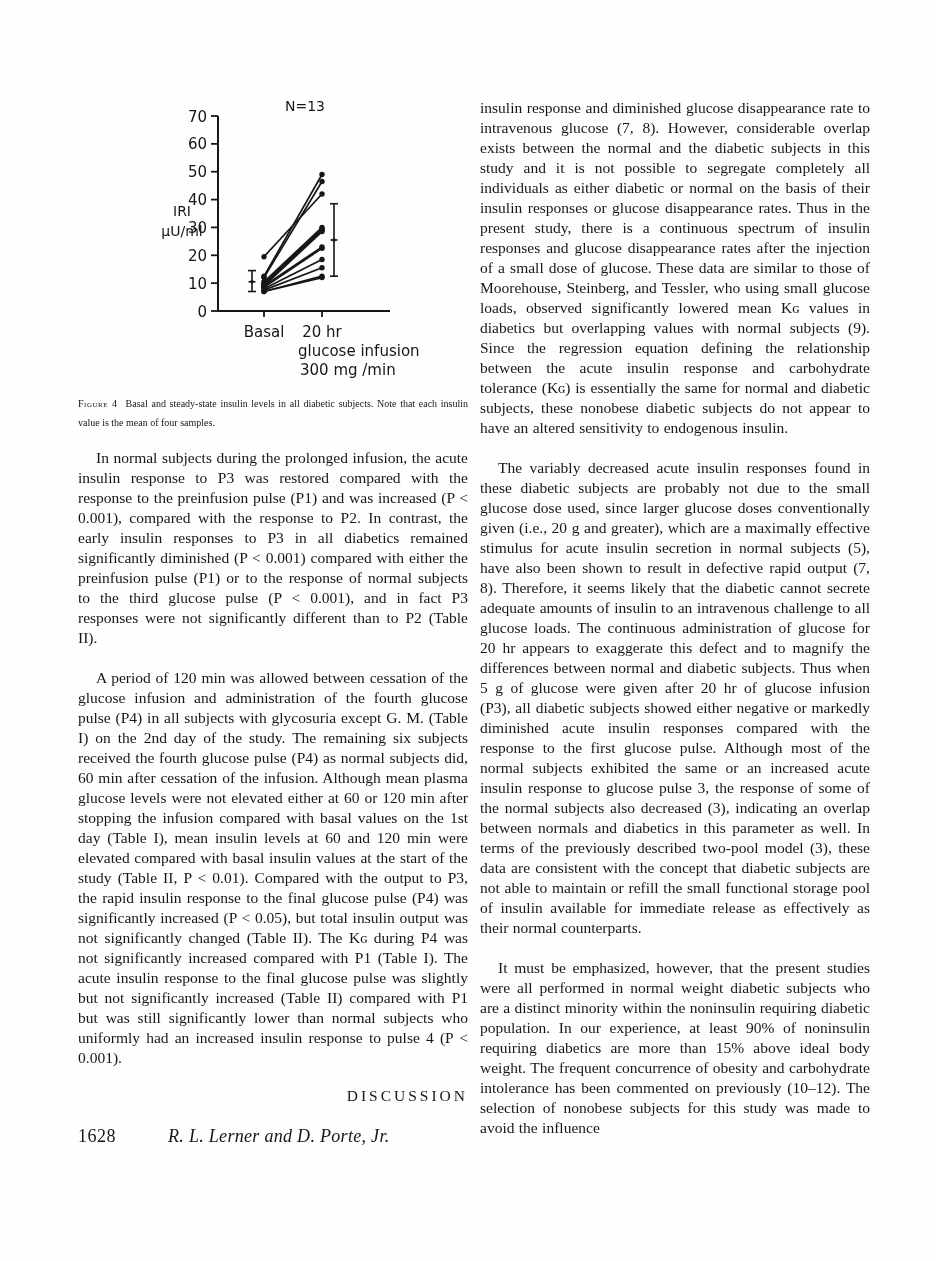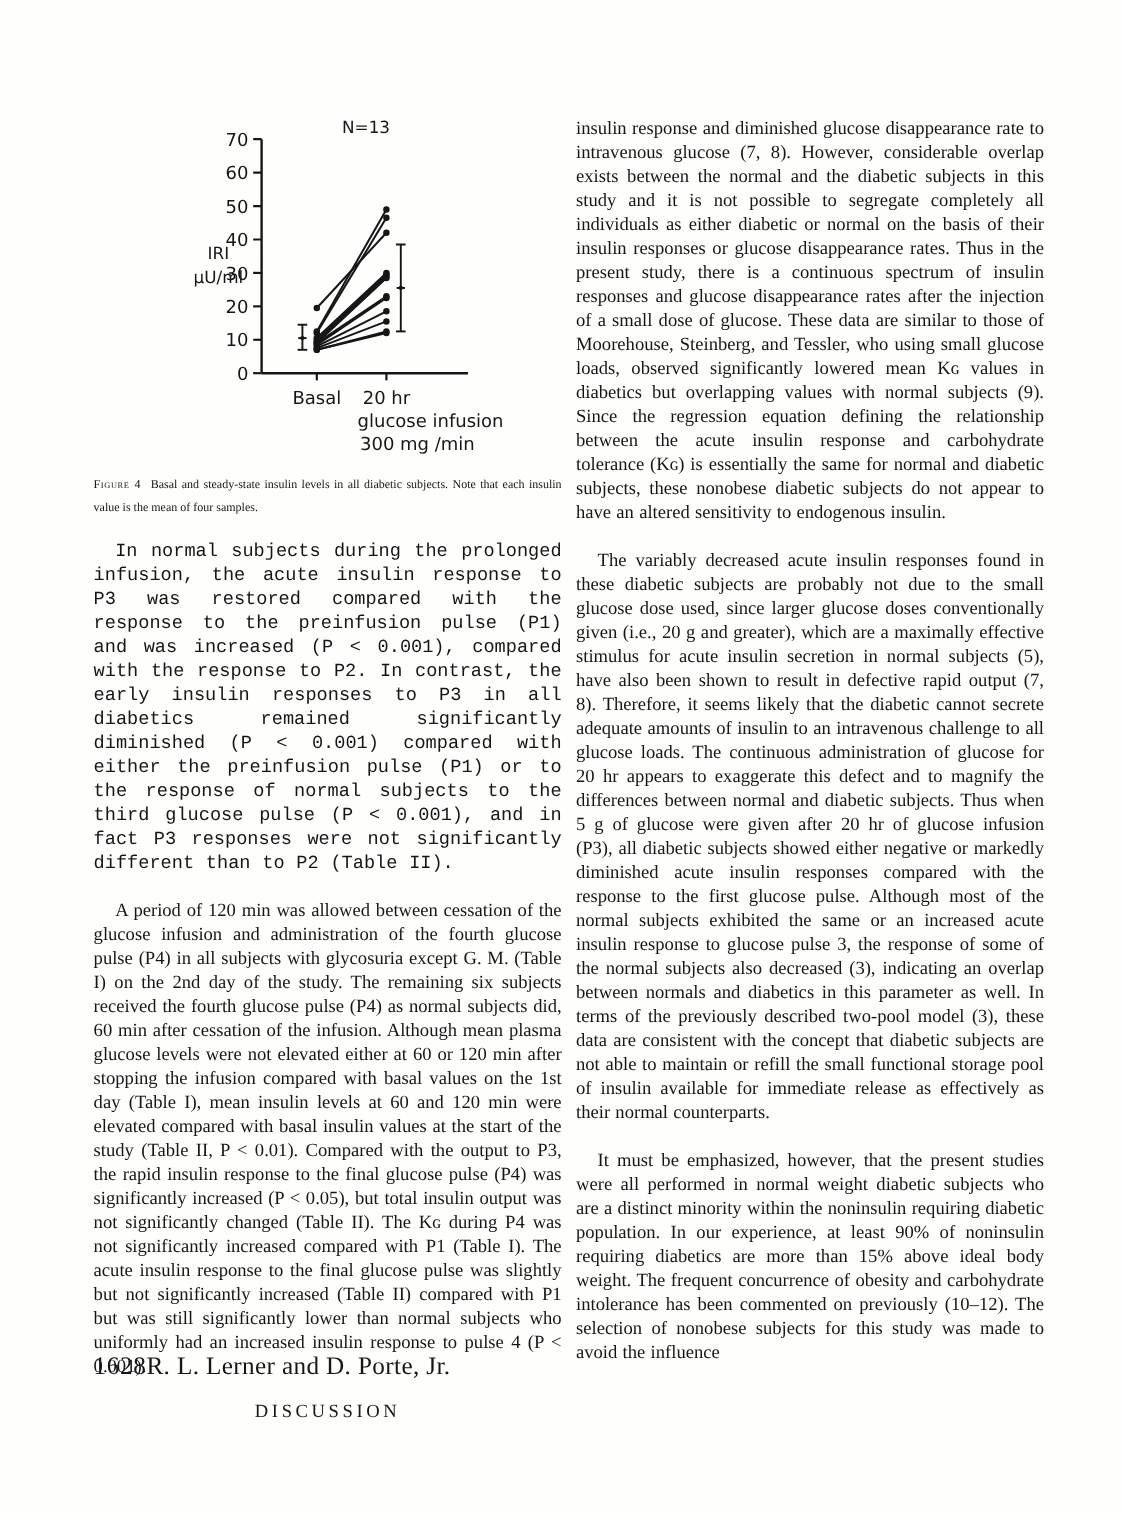--- a/index.html
+++ b/index.html
@@ -40,37 +40,39 @@
     line-height: 19px;
     text-align: justify;
     margin: 10px 0 0 0;
   }
   .fig-caption .cap-label {
     font-variant: small-caps;
     letter-spacing: 0.5px;
     padding-right: 8px;
   }
   .section-heading {
-    text-align: center;
+    text-align: right;
     font-size: 15.5px;
     font-weight: normal;
     letter-spacing: 3px;
     margin: 19px 0 13px 0;
   }
-  .first-para-after-fig { margin-top: 16px; font-family: Liberation Mono, monospace; }
+  .first-para-after-fig { margin-top: 16px; }
   .footer {
     position: absolute;
     left: 78px;
     top: 1126px;
     display: flex;
     align-items: center;
-    font-size: 21px;
+    font-size: 18px;
   }
   .footer .page-num { letter-spacing: 0.5px; }
   .footer .authors {
+    font-style: italic;
+    margin-left: 52px;
     letter-spacing: 0.3px;
   }
   svg text {
     font-family: "DejaVu Sans", sans-serif;
     fill: #161616;
   }
 </style>
 </head>
 <body>
 

